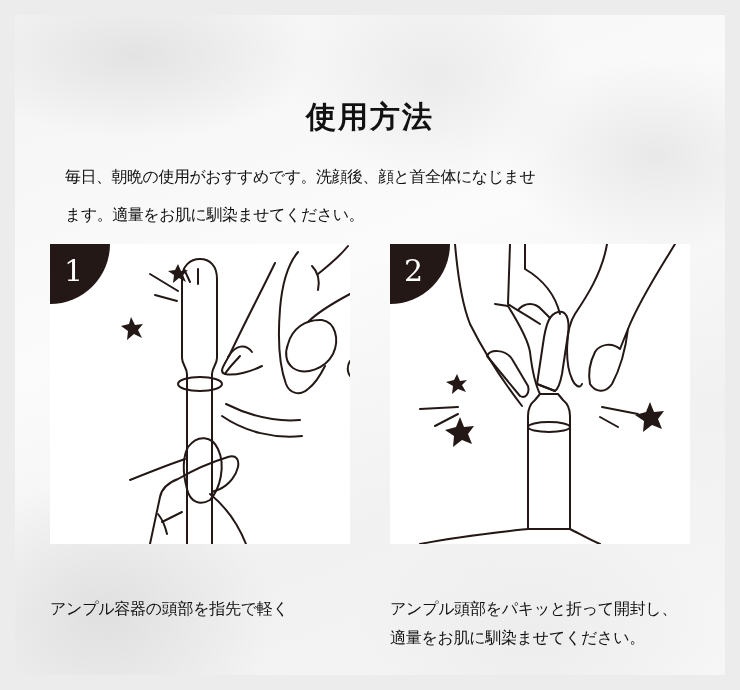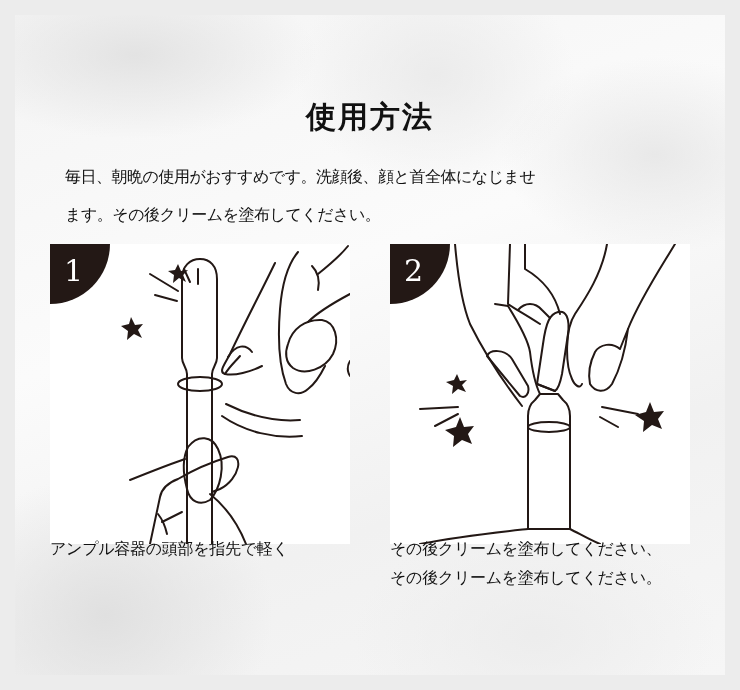--- a/index.html
+++ b/index.html
@@ -65,41 +65,41 @@
     .badge span {
       position: absolute;
       left: 14px; top: 12px;
     }
     .panel svg {
       position: absolute; left: 0; top: 0;
       width: 300px; height: 300px;
     }
     .caption {
       position: absolute;
-      top: 534px;
+      top: 594px;
       width: 320px;
       font-size: 16px;
       line-height: 29px;
       letter-spacing: -0.3px;
       color: #111;
     }
     .caption.c1 { left: 50px; }
     .caption.c2 { left: 390px; }
     .caption .line { display: block; white-space: nowrap; }
   </style>
 </head>
 <body>
 
 <div class="card">
 
   <h1 class="title">使用方法</h1>
 
   <div class="intro">
     <div>毎日、朝晩の使用がおすすめです。洗顔後、顔と首全体になじませ</div>
-    <div>ます。その後クリームを塗布してください。</div>
+    <div>ます。適量をお肌に馴染ませてください。</div>
   </div>
 
 </div>
 
 <div class="panel p1">
   <svg viewBox="0 0 300 300" fill="none" stroke="#231815" stroke-width="2" stroke-linecap="round" stroke-linejoin="round">
 
     <path d="M137 300 L137 130 C137 124 132 120 132 114 L132 35 C132 22 140 15 150 15 C160 15 167 22 167 35 L167 114 C167 120 162 124 162 130 L162 300"></path>
     <ellipse cx="150" cy="140" rx="22" ry="7"></ellipse>
 
@@ -175,15 +175,15 @@
   <div class="badge">
     <span>2</span>
   </div>
 </div>
 
 <div class="caption c1">
   <span class="line">アンプル容器の頭部を指先で軽く</span>
 </div>
 
 <div class="caption c2">
-  <span class="line">その後クリームを塗布してください、</span>
-  <span class="line">その後クリームを塗布してください。</span>
+  <span class="line">アンプル頭部をパキッと折って開封し、</span>
+  <span class="line">適量をお肌に馴染ませてください。</span>
 </div>
 
 </body></html>

